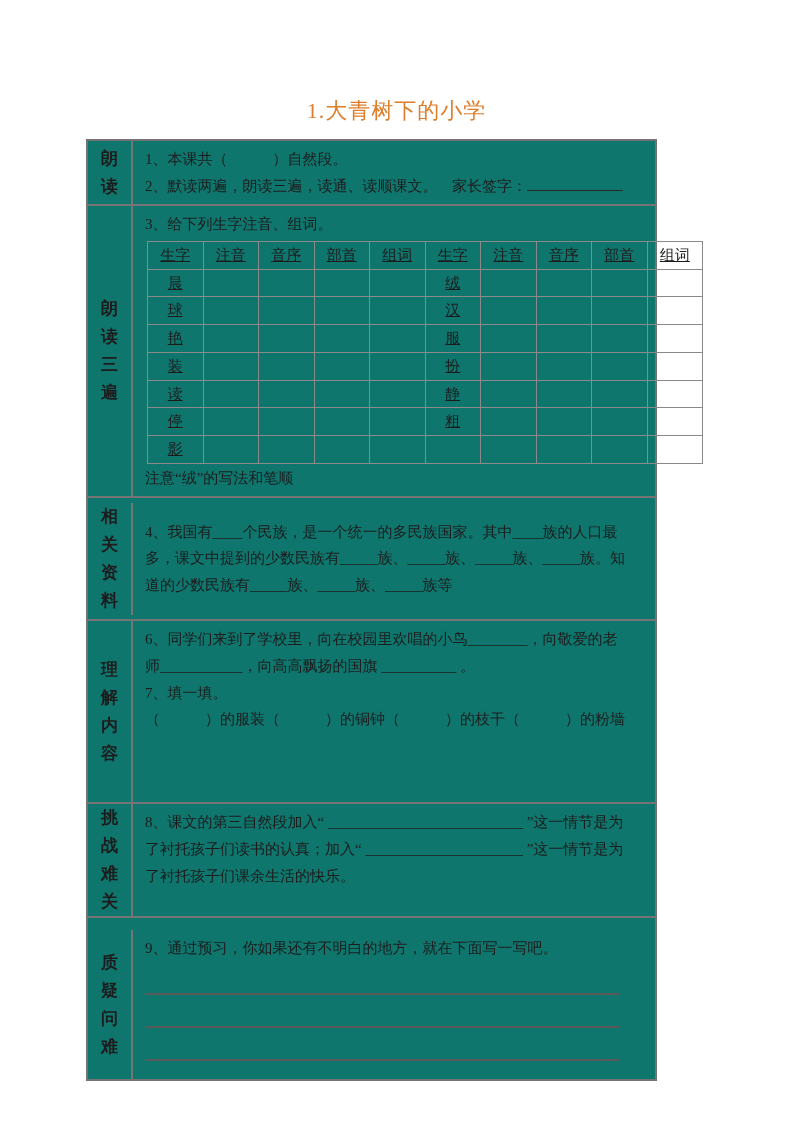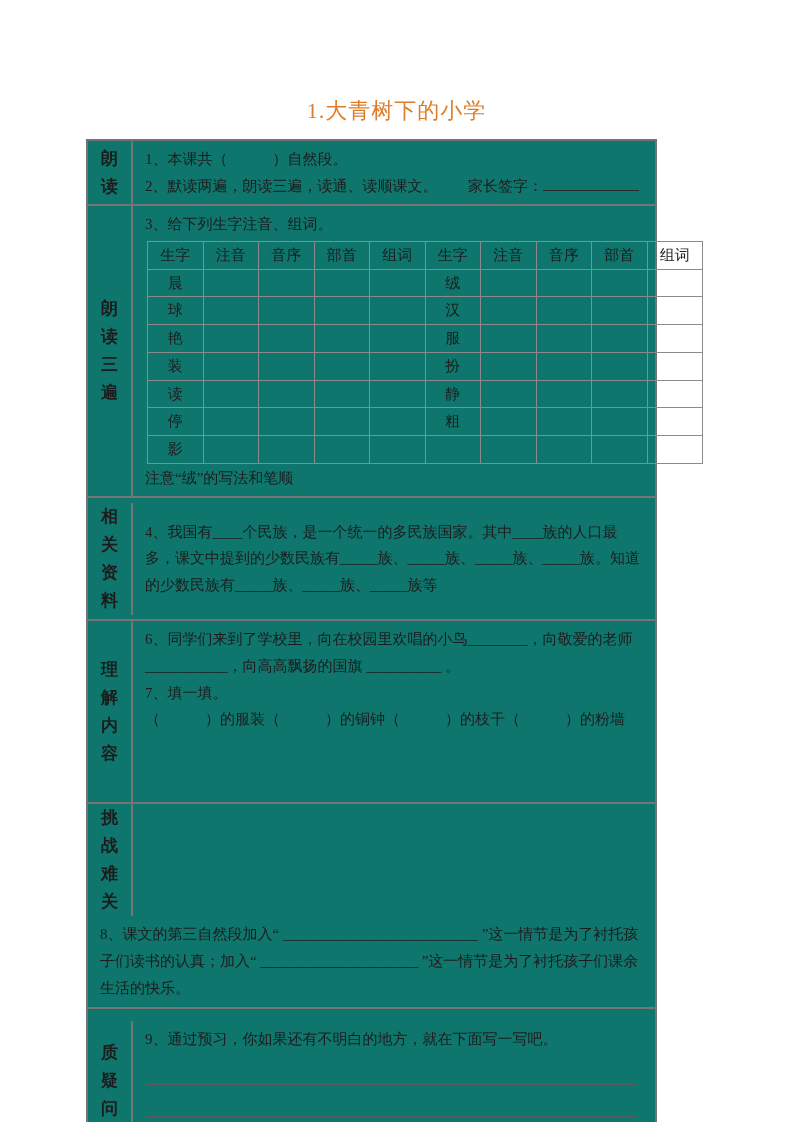--- a/index.html
+++ b/index.html
@@ -52,21 +52,21 @@
     width: 1.15em;
     font-size: 17px;
     font-weight: bold;
     line-height: 1.65;
     text-align: center;
     word-break: break-all;
   }
   .content-cell {
     flex: 1;
     box-sizing: border-box;
-    padding: 5px 10px 5px 12px;
+    padding: 5px 26px 5px 12px;
     font-size: 15px;
     line-height: 1.78;
   }
   .q-line { margin: 0; }
   .sign-row {
     display: flex;
     align-items: baseline;
   }
   .sign-right {
     margin-left: auto;
@@ -78,20 +78,21 @@
     width: 96px;
     border-bottom: 1.6px solid #2a2a2a;
     height: 14px;
     vertical-align: baseline;
   }
   .word-table {
     border-collapse: collapse;
     table-layout: fixed;
     width: 556px;
     margin: 3px 0 1px 2px;
+    text-decoration: underline;
   }
   .word-table th, .word-table td {
     border: 1.5px solid #8a8a8a;
     height: 25px;
     padding: 0;
     text-align: center;
     font-size: 15px;
     font-weight: normal;
   }
   .note-line { margin: 1px 0 0 0; }
@@ -265,21 +266,21 @@
         <p class="q-line">7、填一填。</p>
         <div class="fill-row">
           <span>（　　　）的服装</span>
           <span>（　　　）的铜钟</span>
           <span>（　　　）的枝干</span>
           <span>（　　　）的粉墙</span>
         </div>
       </div>
     </div>
 
-    <div class="section-row" style="min-height:102px;flex-direction:column;">
+    <div class="section-row" style="min-height:102px;">
       <div class="label-cell">
         <div class="label-text">挑战难关</div>
       </div>
       <div class="content-cell">
         <p class="q-line">8、课文的第三自然段加入“ __________________________ ”这一情节是为了衬托孩子们读书的认真；加入“ _____________________ ”这一情节是为了衬托孩子们课余生活的快乐。</p>
       </div>
     </div>
 
     <div class="section-row" style="min-height:116px;">
       <div class="label-cell">

